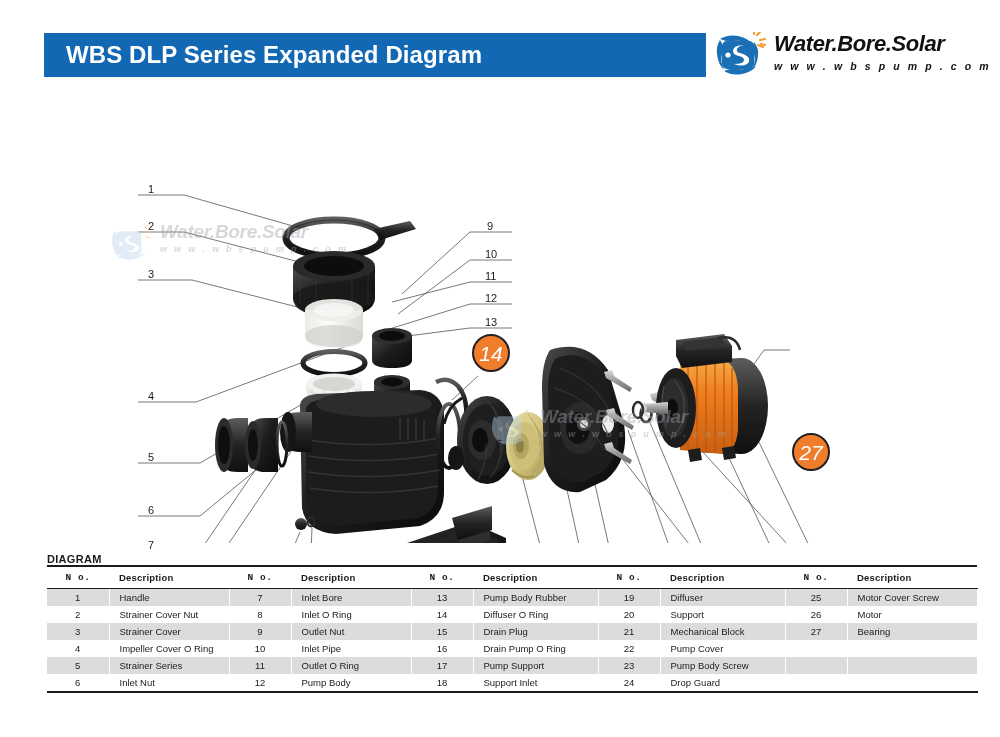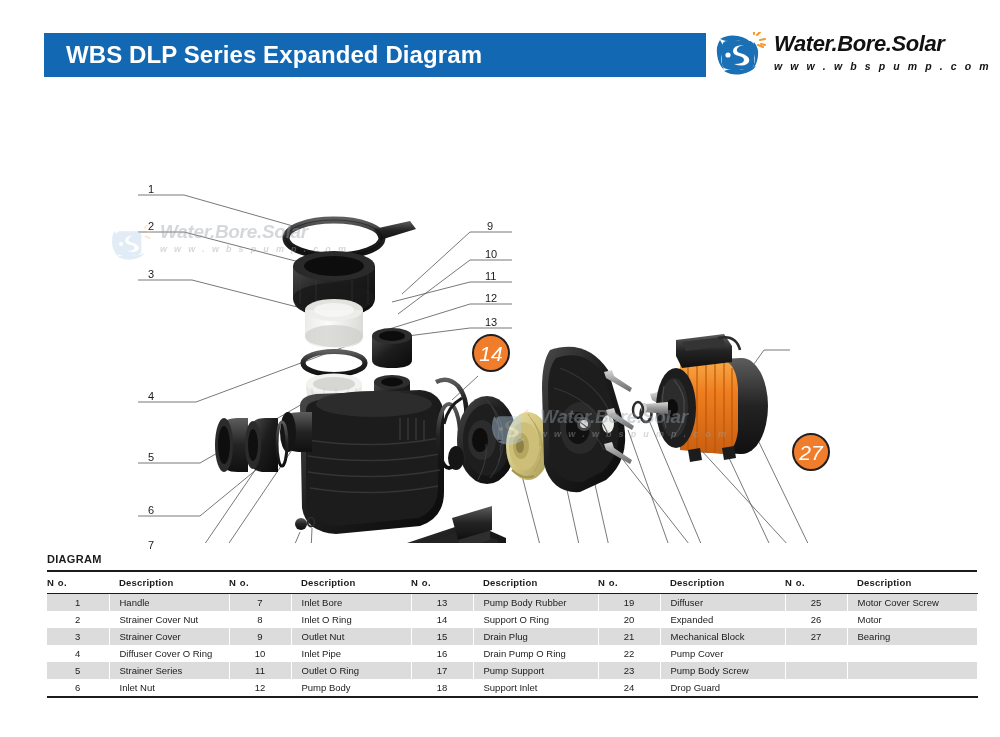--- a/index.html
+++ b/index.html
@@ -125,44 +125,44 @@
   #table-section {
     position: absolute;
     left: 47px; top: 553px;
     width: 910px;
   }
   #table-caption {
     font-size: 11px;
     font-weight: bold;
     color: #1b1b1b;
     letter-spacing: 0.3px;
-    margin-bottom: 5px;
   }
   table.parts {
     border-collapse: collapse;
     width: 910px;
     table-layout: fixed;
     font-size: 9.5px;
     color: #1b1b1b;
   }
   table.parts thead th {
     border-top: 2.2px solid #1b1b1b;
     border-bottom: 1.3px solid #1b1b1b;
     background: #ffffff;
     font-size: 9.5px;
     font-weight: bold;
     text-align: left;
     padding: 5px 0 5px 10px;
     height: 22px;
     letter-spacing: 0.2px;
   }
   table.parts thead th.numcol {
-    text-align: left;
+    text-align: center;
     padding-left: 0;
     letter-spacing: 0.6px;
+    font-family: Liberation Mono, monospace;
   }
   table.parts tbody td {
     padding: 3px 0 3px 10px;
     height: 15px;
     border-right: 1px solid #ffffff;
   }
   table.parts tbody td.numcol {
     text-align: center;
     padding-left: 0;
   }
@@ -611,41 +611,41 @@
             <td class="desccol">Diffuser</td>
             <td class="numcol">25</td>
             <td class="desccol">Motor Cover Screw</td>
           </tr>
           <tr class="plain">
             <td class="numcol">2</td>
             <td class="desccol">Strainer Cover Nut</td>
             <td class="numcol">8</td>
             <td class="desccol">Inlet O Ring</td>
             <td class="numcol">14</td>
-            <td class="desccol">Support O Ring</td>
+            <td class="desccol">Diffuser O Ring</td>
             <td class="numcol">20</td>
-            <td class="desccol">Expanded</td>
+            <td class="desccol">Support</td>
             <td class="numcol">26</td>
             <td class="desccol">Motor</td>
           </tr>
           <tr class="shade">
             <td class="numcol">3</td>
             <td class="desccol">Strainer Cover</td>
             <td class="numcol">9</td>
             <td class="desccol">Outlet Nut</td>
             <td class="numcol">15</td>
             <td class="desccol">Drain Plug</td>
             <td class="numcol">21</td>
             <td class="desccol">Mechanical Block</td>
             <td class="numcol">27</td>
             <td class="desccol">Bearing</td>
           </tr>
           <tr class="plain">
             <td class="numcol">4</td>
-            <td class="desccol">Diffuser Cover O Ring</td>
+            <td class="desccol">Impeller Cover O Ring</td>
             <td class="numcol">10</td>
             <td class="desccol">Inlet Pipe</td>
             <td class="numcol">16</td>
             <td class="desccol">Drain Pump O Ring</td>
             <td class="numcol">22</td>
             <td class="desccol">Pump Cover</td>
             <td class="numcol"></td>
             <td class="desccol"></td>
           </tr>
           <tr class="shade">

